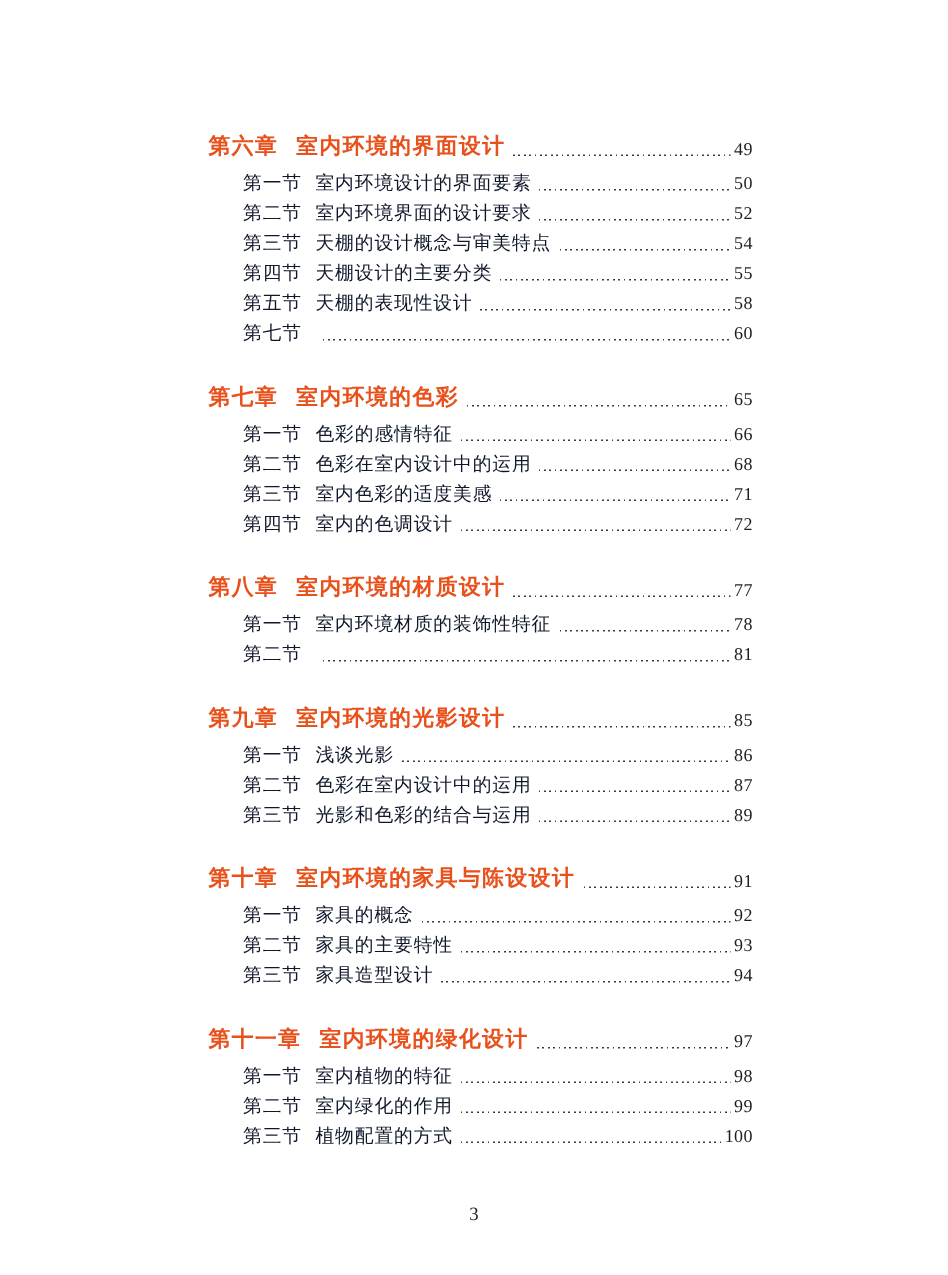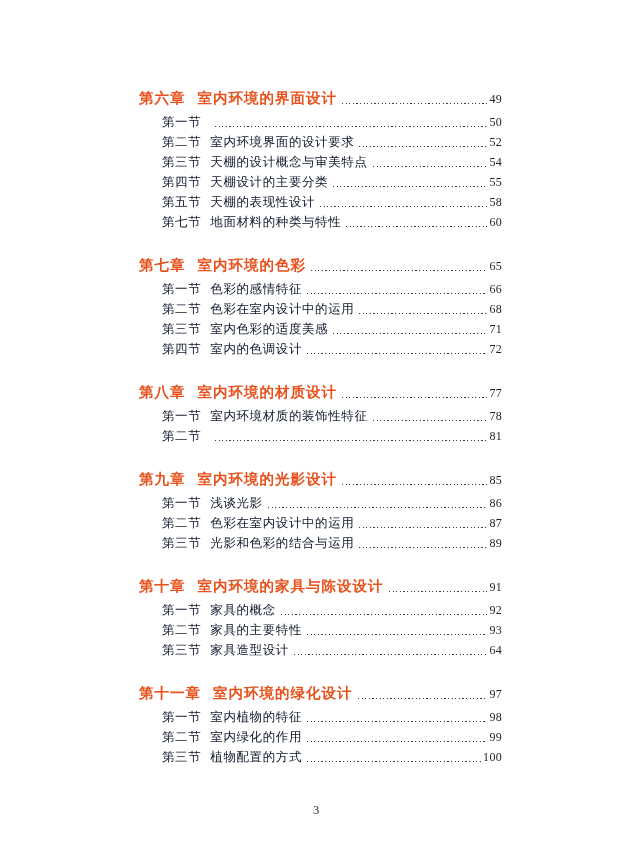--- a/index.html
+++ b/index.html
@@ -96,20 +96,21 @@
   <section class="chapter-block">
     <div class="row chapter-row">
       <span class="ch-label">第六章</span>
       <span class="ch-title">室内环境的界面设计</span>
       <span class="leader"></span>
       <span class="pagenum">49</span>
     </div>
     <div class="sections">
   <div class="row section-row">
     <span class="sec-label">第一节</span>
+    <span class="sec-title">室内环境设计的界面要素</span>
     <span class="leader"></span>
     <span class="pagenum">50</span>
   </div>
 
   <div class="row section-row">
     <span class="sec-label">第二节</span>
     <span class="sec-title">室内环境界面的设计要求</span>
     <span class="leader"></span>
     <span class="pagenum">52</span>
   </div>
@@ -131,21 +132,20 @@
   <div class="row section-row">
     <span class="sec-label">第五节</span>
     <span class="sec-title">天棚的表现性设计</span>
     <span class="leader"></span>
     <span class="pagenum">58</span>
   </div>
 
 
   <div class="row section-row">
     <span class="sec-label">第七节</span>
-    <span class="sec-title">地面材料的种类与特性</span>
     <span class="leader"></span>
     <span class="pagenum">60</span>
   </div>
 
 </div>
   </section>
 
   <section class="chapter-block">
     <div class="row chapter-row">
       <span class="ch-label">第七章</span>
@@ -257,21 +257,21 @@
     <span class="sec-label">第二节</span>
     <span class="sec-title">家具的主要特性</span>
     <span class="leader"></span>
     <span class="pagenum">93</span>
   </div>
 
   <div class="row section-row">
     <span class="sec-label">第三节</span>
     <span class="sec-title">家具造型设计</span>
     <span class="leader"></span>
-    <span class="pagenum">64</span>
+    <span class="pagenum">94</span>
   </div>
 </div>
   </section>
 
   <section class="chapter-block">
     <div class="row chapter-row">
       <span class="ch-label">第十一章</span>
       <span class="ch-title">室内环境的绿化设计</span>
       <span class="leader"></span>
       <span class="pagenum">97</span>

